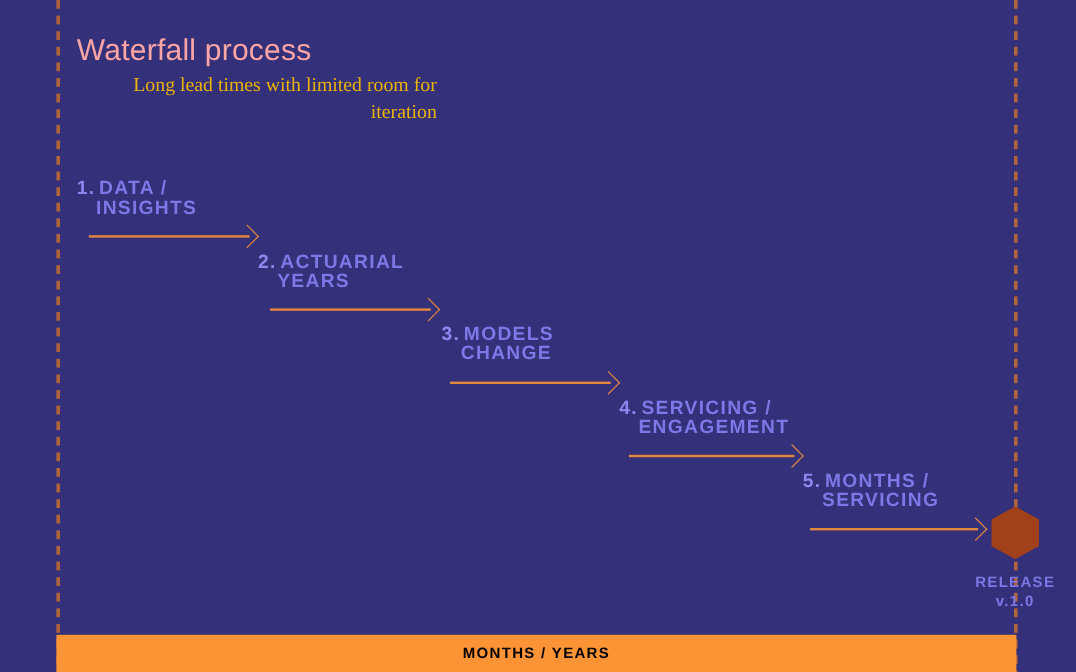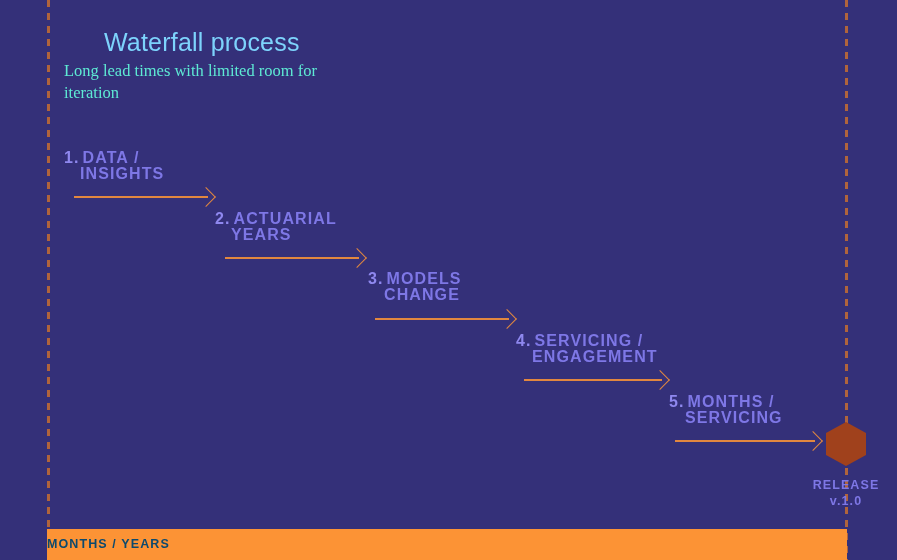--- a/index.html
+++ b/index.html
@@ -39,33 +39,33 @@
   .vline.right { left: 845px; }
 
   
   #title {
     position: absolute;
     left: 64px;
     top: 28px;
     font-size: 25px;
     font-weight: 400;
     letter-spacing: 0.2px;
-    color: #7dd3fc;
+    color: #fca5a5;
     white-space: nowrap;
-    margin-left: 40px;
   }
   #subtitle {
     position: absolute;
     left: 64px;
     top: 60px;
     width: 300px;
     font-family: "Liberation Serif", serif;
     font-size: 16.5px;
     line-height: 22px;
-    color: #5eead4;
+    color: #eab308;
+    text-align: right;
   }
 
   
   .step { position: absolute; }
   .step .step-label {
     position: absolute;
     left: 0;
     top: 0;
     font-size: 16px;
     font-weight: 700;
@@ -141,25 +141,25 @@
     height: 31px;
     background: #fc9335;
   }
   #timeline-bar-label {
     position: absolute;
     left: 0;
     top: 0;
     width: 100%;
     height: 31px;
     line-height: 31px;
-    text-align: left;
+    text-align: center;
     font-size: 12.5px;
     font-weight: 700;
     letter-spacing: 1.1px;
-    color: #0c4a6e;
+    color: #000000;
   }
 </style>
 </head>
 <body>
 
 <div id="stage">
 
   <div class="vline left"></div>
   <div class="vline right"></div>
 

